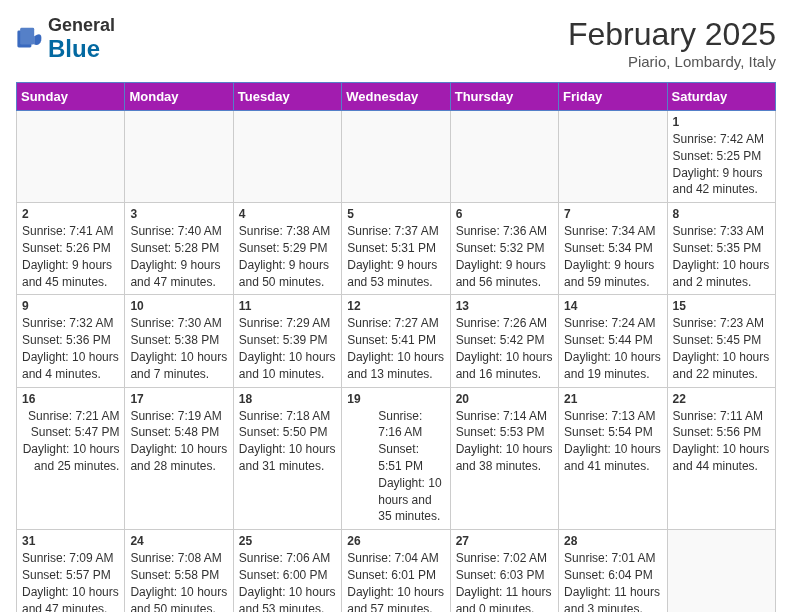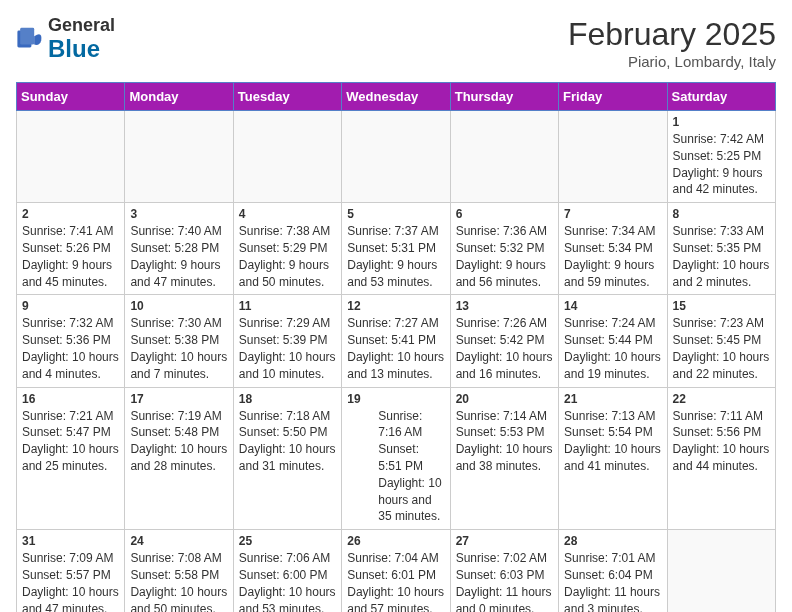--- a/index.html
+++ b/index.html
@@ -221,21 +221,21 @@
         <td>
           <span class="day-number">15</span>
           <div class="day-info" style="white-space: pre-line;">Sunrise: 7:23 AM
 Sunset: 5:45 PM
 Daylight: 10 hours and 22 minutes.</div>
         </td>
       </tr>
       <tr>
         <td>
           <span class="day-number">16</span>
-          <div class="day-info" style="white-space: pre-line;">Sunrise: 7:21 AM
+          <div class="day-info" style="white-space: pre-line; text-align: right;">Sunrise: 7:21 AM
 Sunset: 5:47 PM
 Daylight: 10 hours and 25 minutes.</div>
         </td>
         <td>
           <span class="day-number">17</span>
           <div class="day-info" style="white-space: pre-line;">Sunrise: 7:19 AM
 Sunset: 5:48 PM
 Daylight: 10 hours and 28 minutes.</div>
         </td>
         <td>

